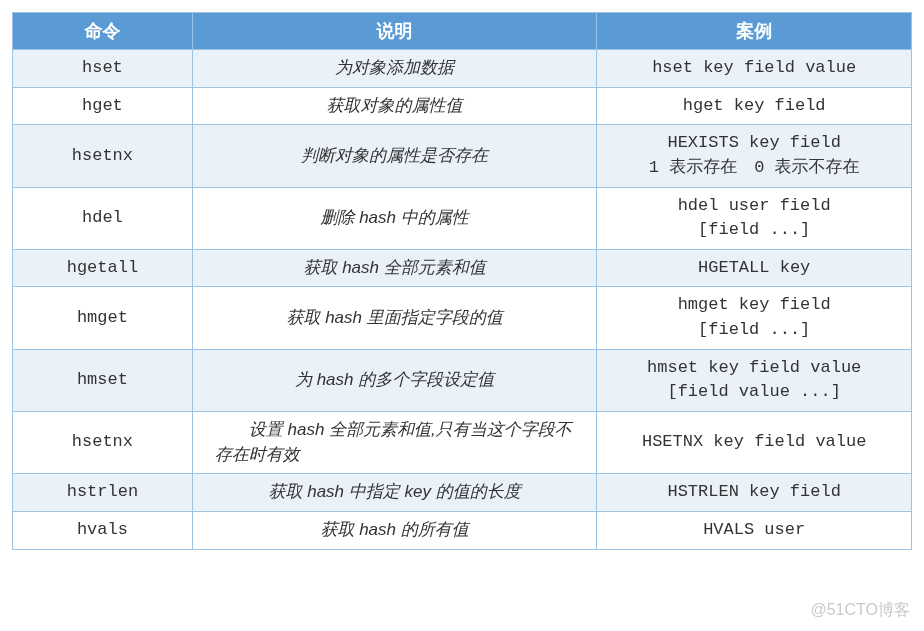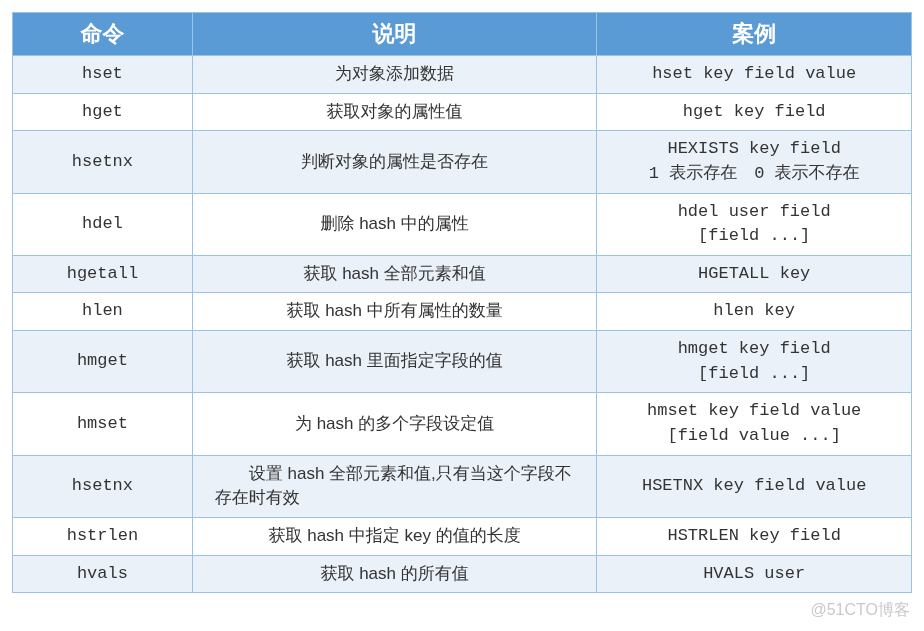--- a/index.html
+++ b/index.html
@@ -14,39 +14,40 @@
       border-collapse: collapse;
       width: 100%;
       table-layout: fixed;
     }
     th {
       background: #5b9bd5;
       color: #ffffff;
       font-weight: bold;
       padding: 6px 8px;
       border: 1px solid #9cc3e6;
-      font-size: 22px;
+      font-size: 18px;
       text-align: center;
     }
     td {
       border: 1px solid #9cc3e6;
       padding: 6px 10px;
       font-size: 17px;
       text-align: center;
       color: #333333;
       vertical-align: middle;
       line-height: 1.45;
     }
     td.cmd {
       font-family: "Courier New", Consolas, monospace;
       text-align: center;
     }
     td.desc {
       text-align: left;
       padding-left: 22px;
+      font-style: italic;
     }
     td.desc.center {
       text-align: center;
       padding-left: 10px;
     }
     td.example {
       font-family: "Courier New", Consolas, monospace;
       text-align: center;
     }
     tbody tr:nth-child(odd) td {
@@ -103,25 +104,20 @@
         <td class="cmd">hdel</td>
         <td class="desc center">删除 hash 中的属性</td>
         <td class="example">hdel user field<br>[field ...]</td>
       </tr>
       <tr>
         <td class="cmd">hgetall</td>
         <td class="desc center">获取 hash 全部元素和值</td>
         <td class="example">HGETALL key</td>
       </tr>
       <tr>
-        <td class="cmd">hlen</td>
-        <td class="desc center">获取 hash 中所有属性的数量</td>
-        <td class="example">hlen key</td>
-      </tr>
-      <tr>
         <td class="cmd">hmget</td>
         <td class="desc center">获取 hash 里面指定字段的值</td>
         <td class="example">hmget key field<br>[field ...]</td>
       </tr>
       <tr>
         <td class="cmd">hmset</td>
         <td class="desc center">为 hash 的多个字段设定值</td>
         <td class="example">hmset  key  field  value<br>[field value ...]</td>
       </tr>
       <tr>

